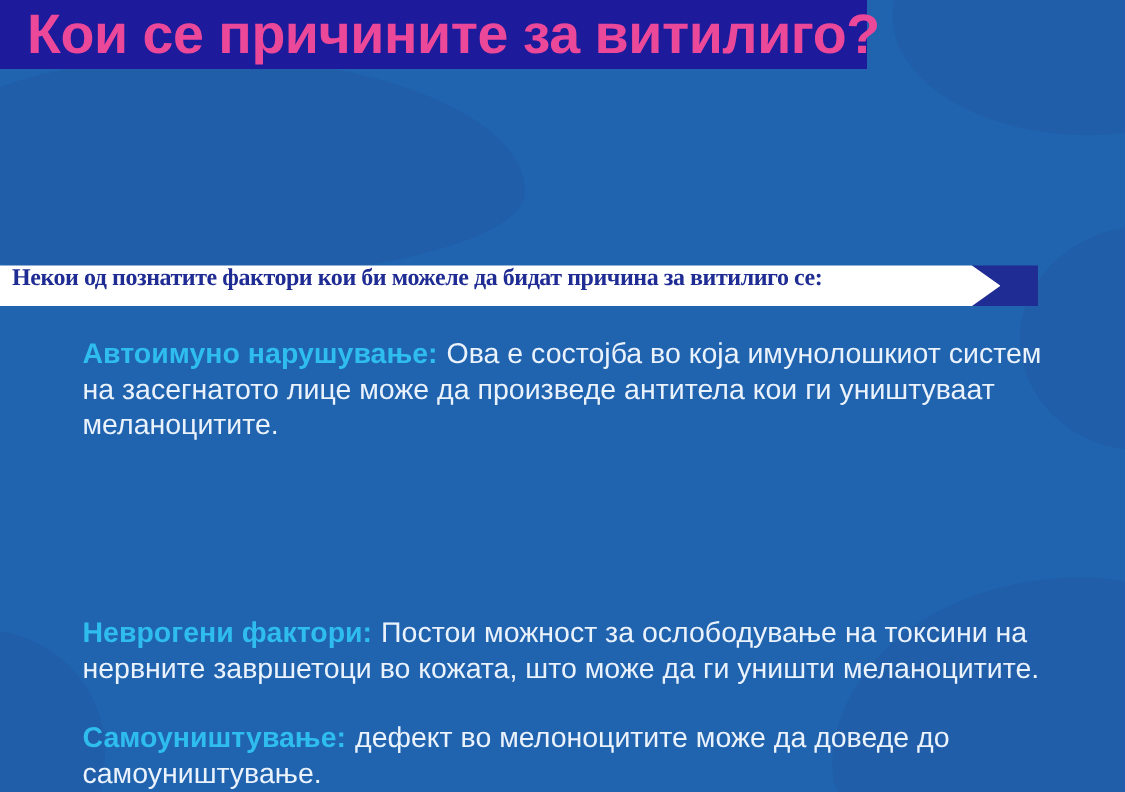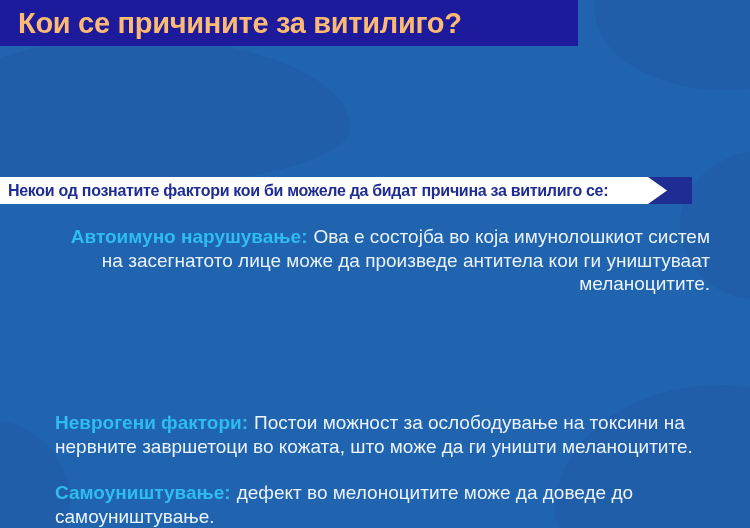--- a/index.html
+++ b/index.html
@@ -29,36 +29,37 @@
   .blob-5{left:-80px;top:420px;width:150px;height:180px;border-radius:45% 55% 55% 45% / 50% 45% 55% 50%;}
 
   .header-bar{
     position:absolute;left:0;top:0;
     width:578px;height:46px;
     background:var(--header-bar);
     display:flex;align-items:center;
     padding-left:18px;
   }
   .header-bar h1{
-    color:#fdba74;font-size:29px;font-weight:700;letter-spacing:-.3px;
+    color:#ec4899;font-size:37px;font-weight:700;letter-spacing:-.3px;
     white-space:nowrap;
   }
 
   .intro{
     position:absolute;left:55px;top:56px;width:648px;
     color:var(--body-text);
     font-size:20px;line-height:28.5px;font-weight:400;
   }
 
   .banner{position:absolute;left:0;top:177px;width:692px;height:27px;}
   .banner-white{
     position:absolute;left:0;top:0;bottom:0;width:648px;
     background:var(--banner-bg);
-    display:flex;align-items:center;
+    display:flex;
     padding-left:8px;
+    font-family:Liberation Serif, serif;
   }
   .banner-white span{
     color:var(--banner-navy);
     font-size:16px;font-weight:700;letter-spacing:-.3px;white-space:nowrap;
   }
   .banner-navybox{position:absolute;right:0;top:0;bottom:0;width:44px;background:var(--banner-navy);}
   .banner-arrow{
     position:absolute;left:648px;top:0;bottom:0;width:19px;
     background:var(--banner-bg);
     clip-path:polygon(0 0,100% 50%,0 100%);
@@ -67,21 +68,21 @@
   .factor{
     position:absolute;left:55px;width:655px;
     color:var(--body-text);
     font-size:19px;line-height:23.5px;font-weight:400;
   }
   .factor .lead{
     color:var(--accent-cyan);
     font-weight:700;
     margin-right:6px;
   }
-  .factor-1{top:225px;text-align:right;}
+  .factor-1{top:225px;}
   .factor-2{top:318px;}
   .factor-3{top:411px;}
   .factor-4{top:481px;}
 </style>
 </head>
 <body>
 
 <div class="page">
 
   <div class="blob blob-1"></div>

